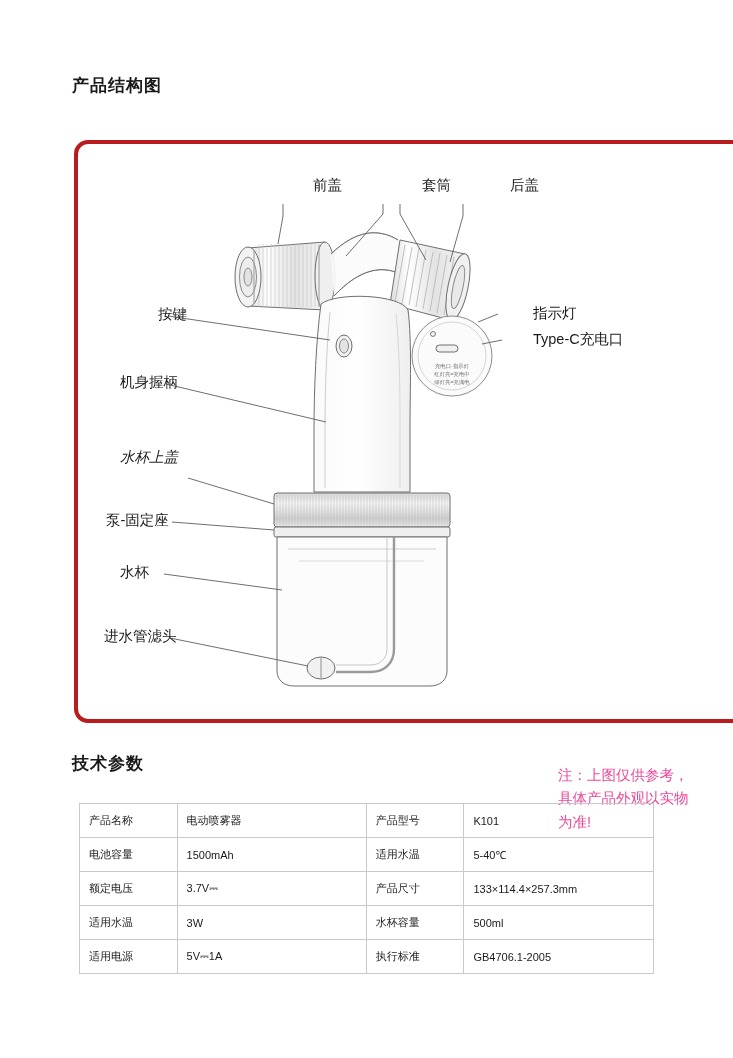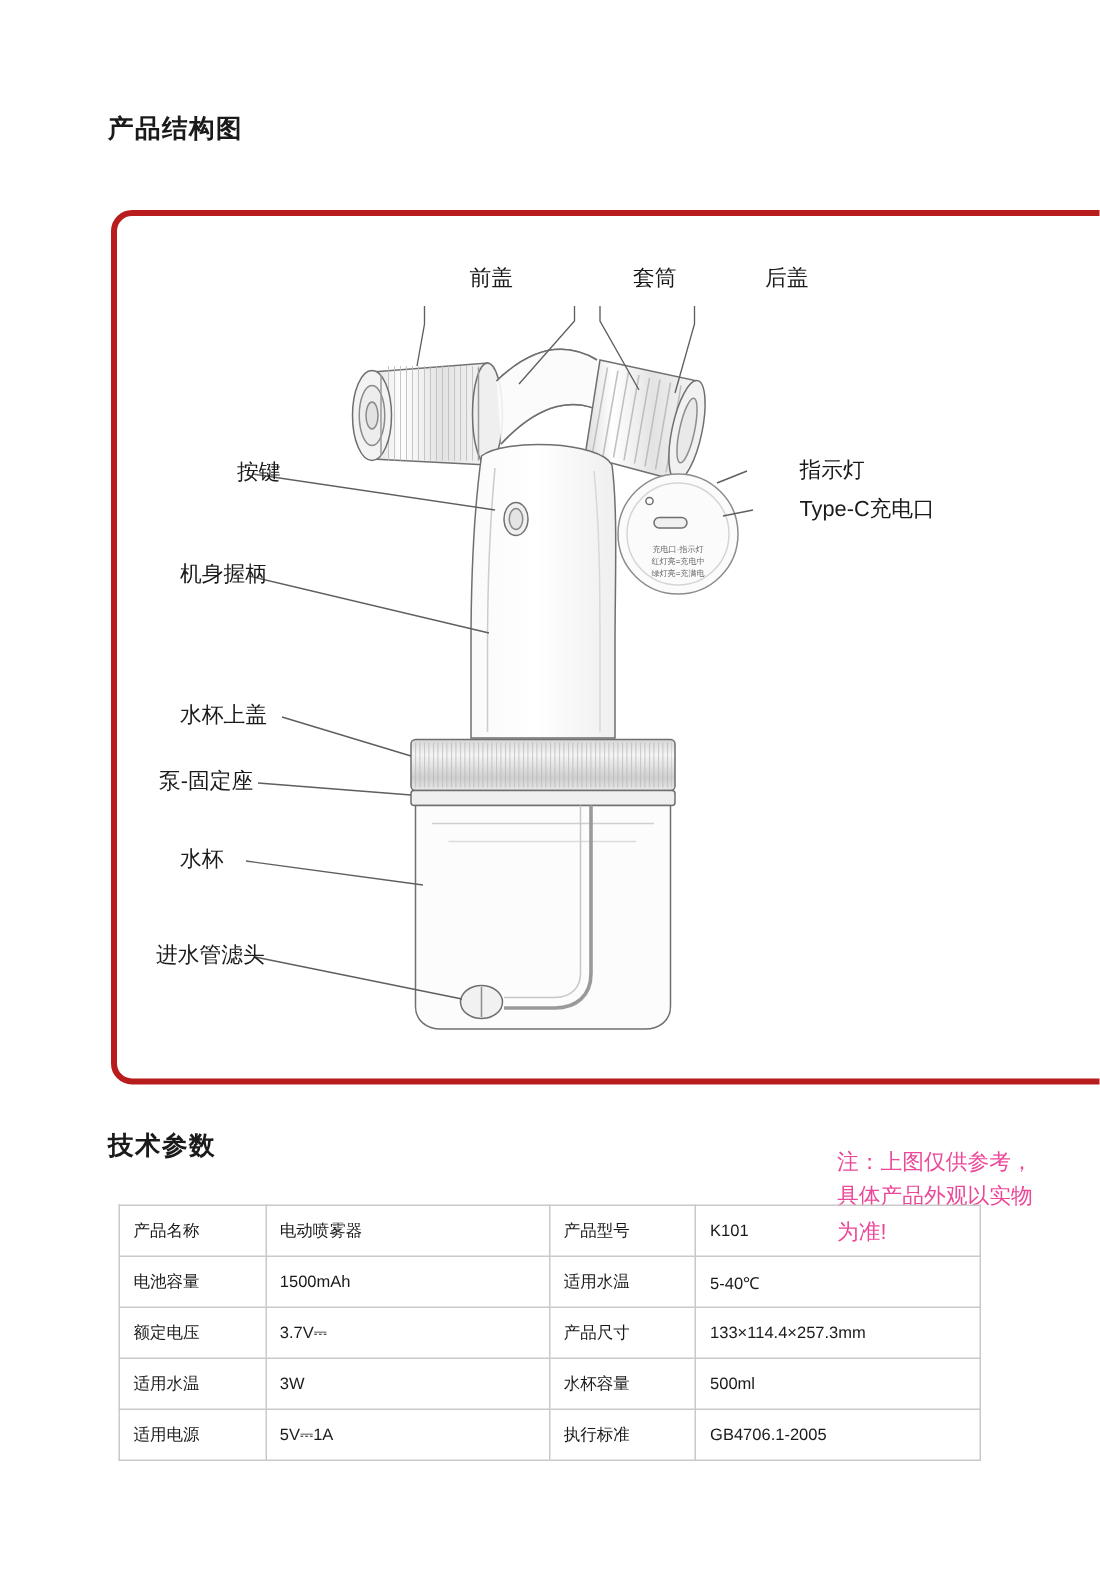--- a/index.html
+++ b/index.html
@@ -232,21 +232,21 @@
 
     <div class="diagram-label" style="left:235px; top:32px;">前盖</div>
     <div class="diagram-label" style="left:344px; top:32px;">套筒</div>
     <div class="diagram-label" style="left:404px; top:32px;margin-left:28px;">后盖</div>
 
     <div class="diagram-label" style="left:80px; top:161px;">按键</div>
     <div class="diagram-label" style="left:455px; top:160px;">指示灯</div>
     <div class="diagram-label" style="left:455px; top:186px;">Type-C充电口</div>
 
     <div class="diagram-label" style="left:42px; top:229px;">机身握柄</div>
-    <div class="diagram-label" style="left:42px; top:323px;">水杯上盖</div>
+    <div class="diagram-label" style="left:42px; top:304px;font-style:italic;">水杯上盖</div>
     <div class="diagram-label" style="left:28px; top:367px;">泵-固定座</div>
     <div class="diagram-label" style="left:42px; top:419px;">水杯</div>
     <div class="diagram-label" style="left:26px; top:483px;text-align:center;">进水管滤头</div>
 
     <div class="note">注：上图仅供参考，具体产品外观以实物为准!</div>
   </div>
 
   <div class="section-title" id="title-specs">技术参数</div>
 
   <table class="spec-table">

